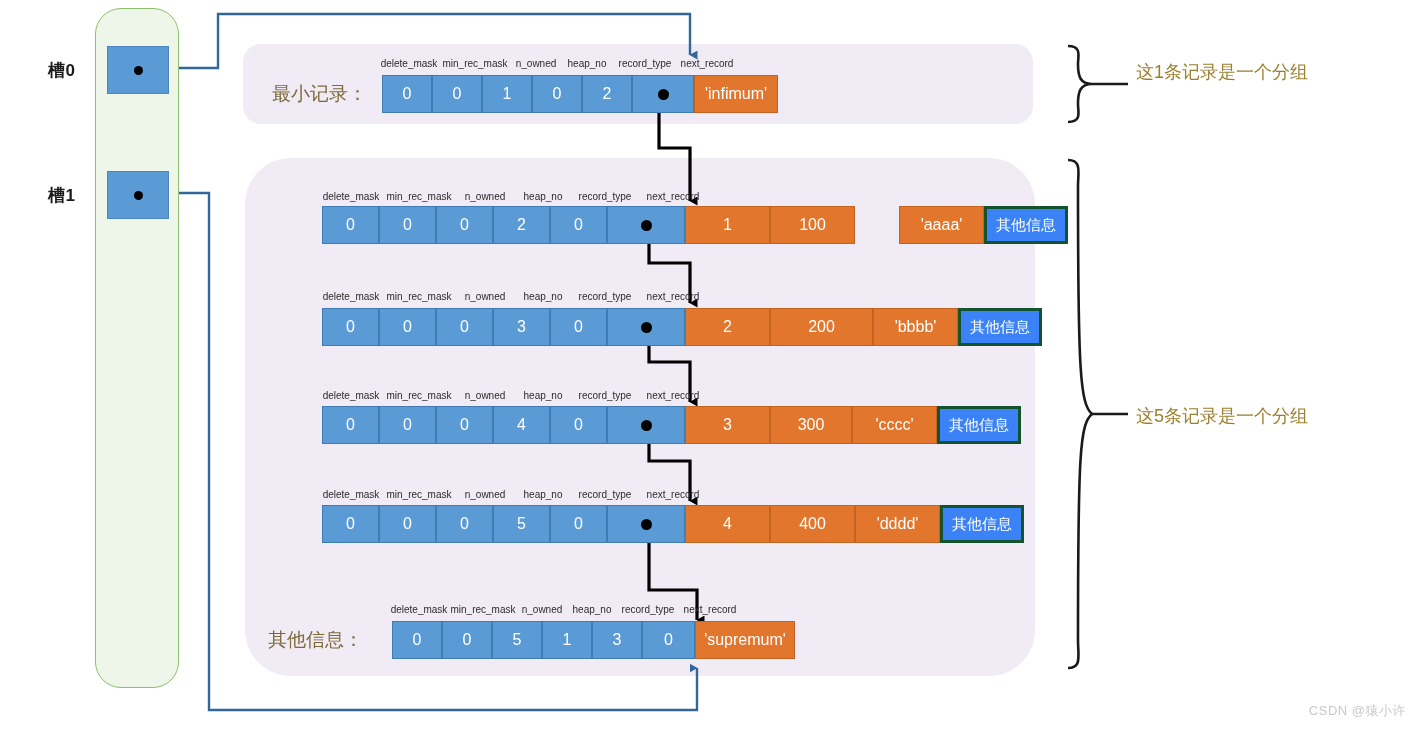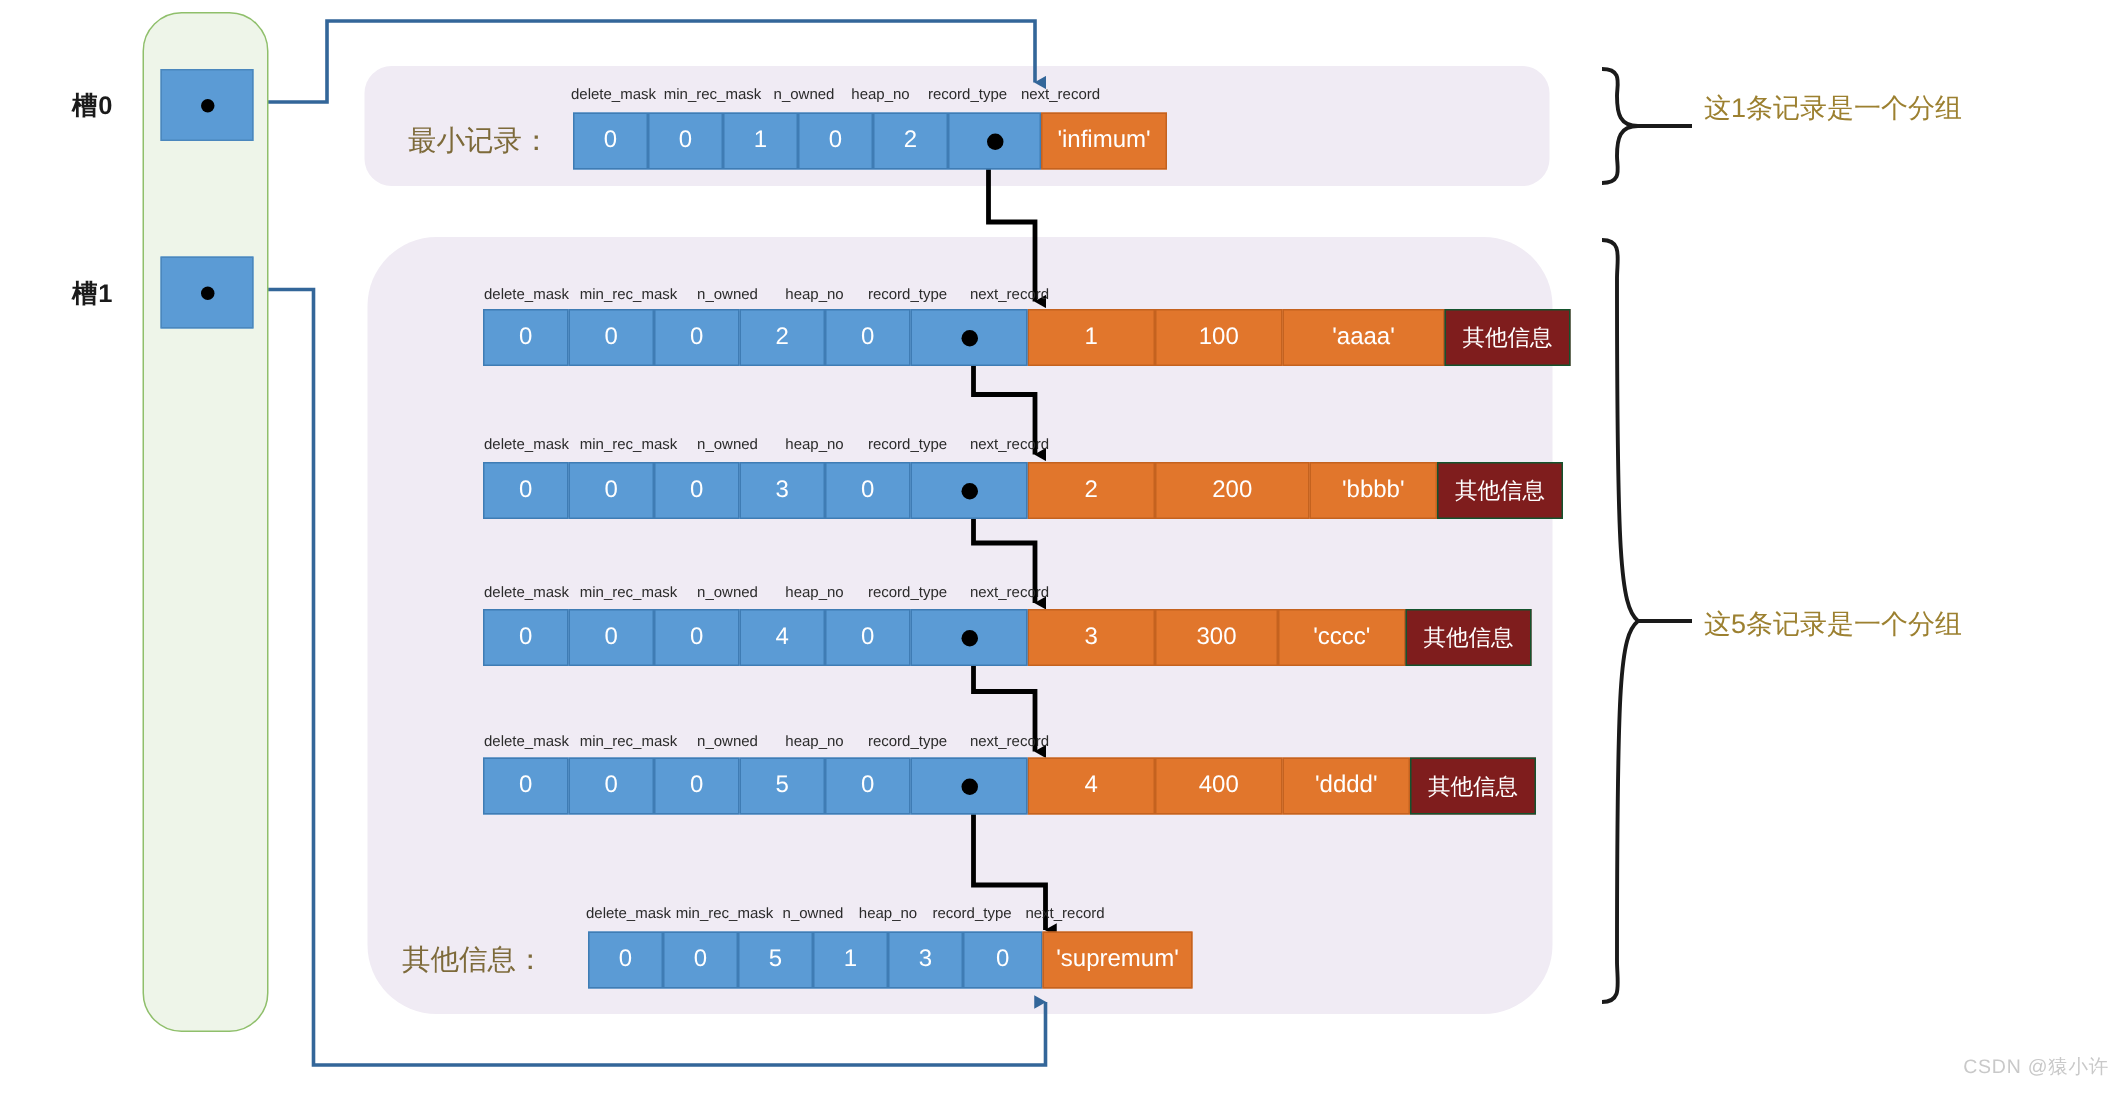--- a/index.html
+++ b/index.html
@@ -27,21 +27,21 @@
   .group-panel{position:absolute;background:#f0ebf4;border-radius:30px;}
   #group1{left:243px;top:44px;width:790px;height:80px;border-radius:18px;}
   #group2{left:245px;top:158px;width:790px;height:518px;border-radius:46px;}
 
   
   .record{position:absolute;height:38px;display:flex;}
   .cell{display:flex;align-items:center;justify-content:center;
         color:#ffffff;font-size:16px;box-sizing:border-box;}
   .cell.hdr{background:#5b9bd5;border:1px solid #3f7cb4;}
   .cell.val{background:#e1762c;border:1px solid #c4621f;}
-  .cell.other{background:#7f1d1d;border:1px solid #14532d;font-size:15px;}
+  .cell.other{background:#3b82f6;border:3px solid #14532d;font-size:15px;}
   .cell.ptr{position:relative;}
   .cell.ptr .pdot{position:absolute;left:50%;top:50%;width:11px;height:11px;
         margin:-5.5px 0 0 -5.5px;border-radius:50%;background:#000;}
 
   
   .fieldlabels{position:absolute;height:14px;}
   .flab{position:absolute;font-size:10px;color:#2b2b2b;white-space:nowrap;
         text-align:center;font-family:"Liberation Sans","DejaVu Sans",sans-serif;}
 
   
@@ -163,21 +163,21 @@
       <div class="cell hdr" style="width:57px;">0</div>
       <div class="cell hdr" style="width:57px;">0</div>
       <div class="cell hdr" style="width:57px;">0</div>
       <div class="cell hdr" style="width:57px;">2</div>
       <div class="cell hdr" style="width:57px;">0</div>
       <div class="cell hdr ptr" style="width:78px;">
         <span class="pdot"></span>
       </div>
       <div class="cell val" style="width:85px;">1</div>
       <div class="cell val" style="width:85px;">100</div>
-      <div class="cell val" style="width:108px;">'aaaa'</div>
+      <div class="cell val" style="width:85px;margin-left:44px;">'aaaa'</div>
       <div class="cell other" style="width:84px;">其他信息</div>
     </div>
 
     <div class="fieldlabels" style="left:322px;top:291px;width:370px;">
       <span class="flab" style="left:-4px;width:66px;">delete_mask</span>
       <span class="flab" style="left:61px;width:72px;">min_rec_mask</span>
       <span class="flab" style="left:134px;width:58px;">n_owned</span>
       <span class="flab" style="left:190px;width:62px;">heap_no</span>
       <span class="flab" style="left:248px;width:70px;">record_type</span>
       <span class="flab" style="left:316px;width:70px;">next_record</span>

